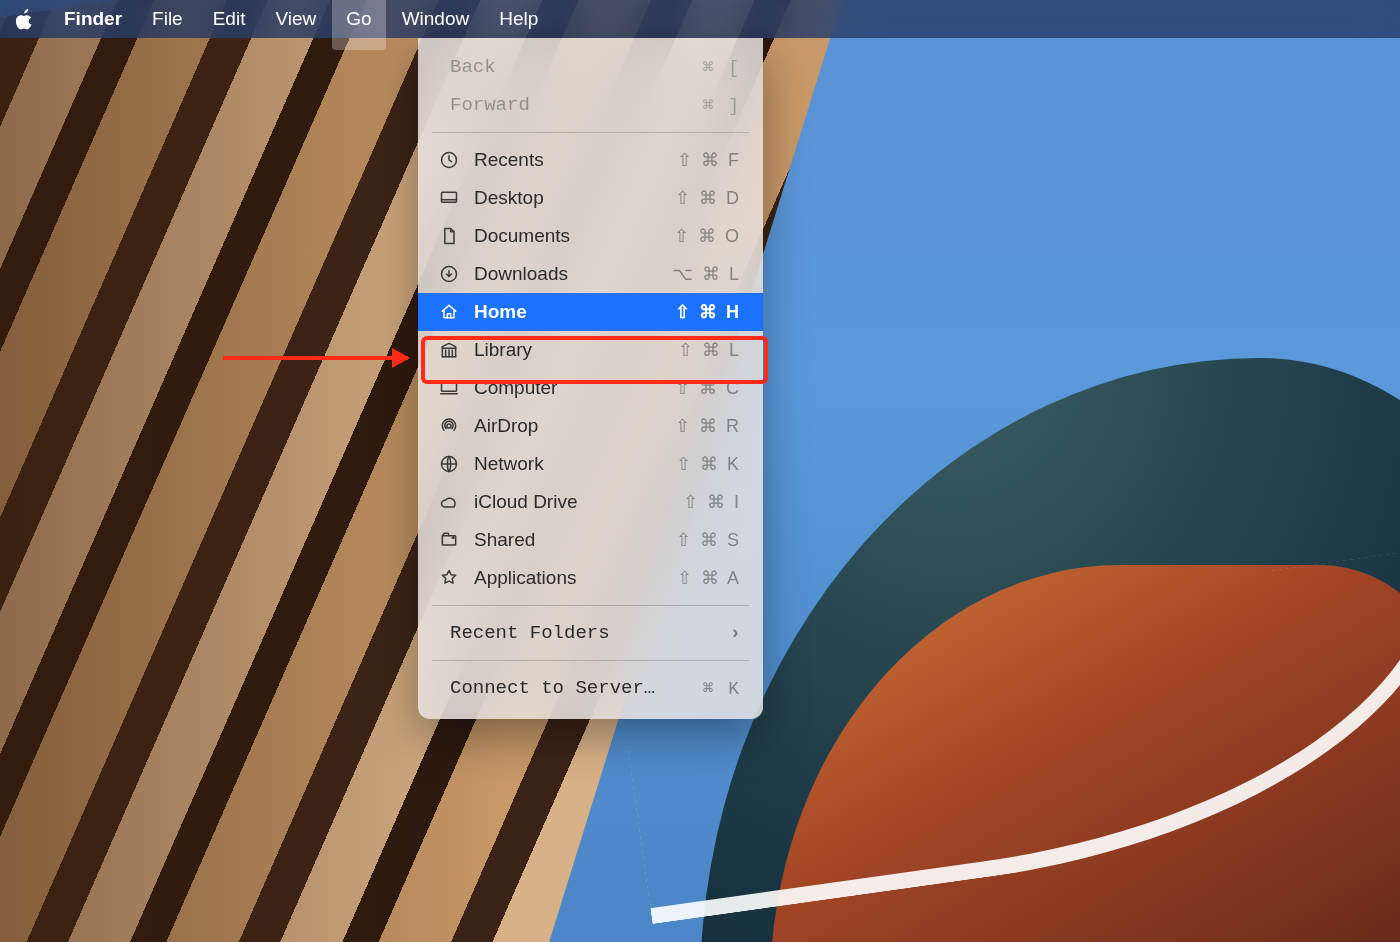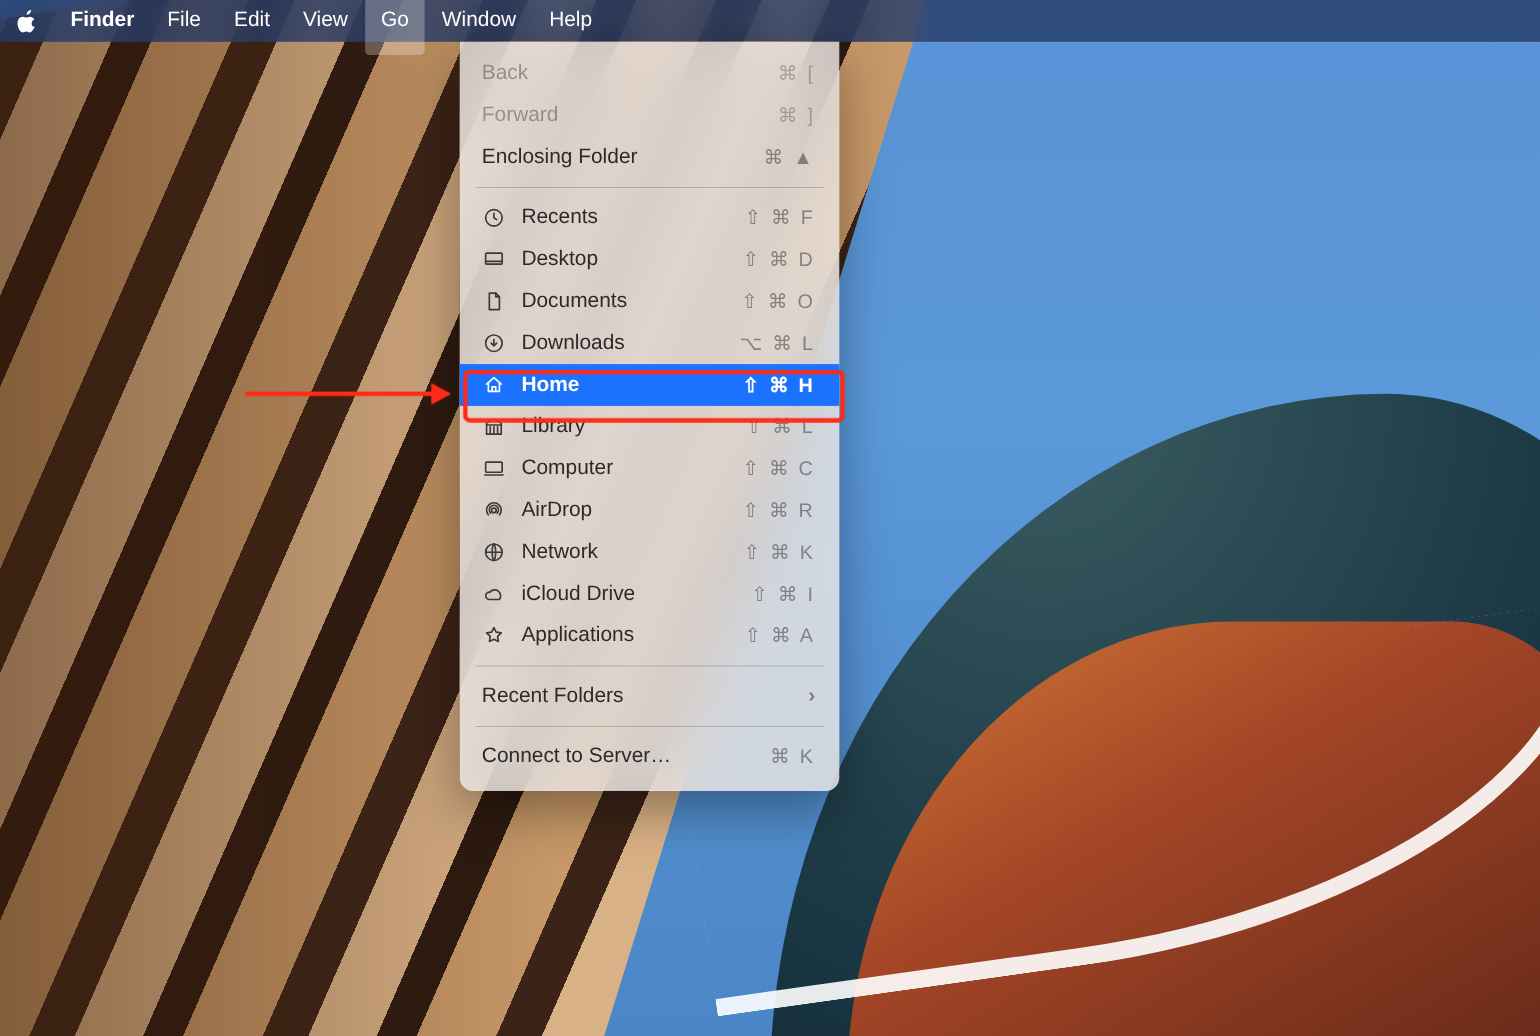--- a/index.html
+++ b/index.html
@@ -119,21 +119,21 @@
   }
   .dropdown .row {
     display: flex;
     align-items: center;
     height: 38px;
     padding: 0 22px 0 20px;
     gap: 14px;
     cursor: default;
     white-space: nowrap;
   }
-  .dropdown .row.noicon { padding-left: 20px; }
+  .dropdown .row.noicon { padding-left: 32px; font-family: Liberation Mono, monospace; }
   .dropdown .row .icon-slot {
     width: 22px;
     display: inline-flex;
     align-items: center;
     justify-content: center;
     flex: 0 0 22px;
     color: #3a3a3a;
   }
   .dropdown .row .label { flex: 1; }
   .dropdown .row .shortcut {
@@ -216,24 +216,20 @@
 
 <div class="dropdown" id="dropdown">
     <div class="row noicon disabled">
       <span class="label">Back</span>
       <span class="shortcut">⌘ [</span>
     </div>
     <div class="row noicon disabled">
       <span class="label">Forward</span>
       <span class="shortcut">⌘ ]</span>
     </div>
-    <div class="row noicon">
-      <span class="label">Enclosing Folder</span>
-      <span class="shortcut">⌘ ▲</span>
-    </div>
     <hr>
     <div class="row">
       <span class="icon-slot">
         <svg width="20" height="20" viewBox="0 0 24 24" fill="none" stroke="#3a3a3a" stroke-width="1.8" stroke-linecap="round" stroke-linejoin="round">
           <circle cx="12" cy="12" r="9"></circle>
           <path d="M12 7v5l3 2"></path>
         </svg>
       </span>
       <span class="label">Recents</span>
       <span class="shortcut">⇧ ⌘ F</span>
@@ -330,20 +326,31 @@
         <svg width="20" height="20" viewBox="0 0 24 24" fill="none" stroke="#3a3a3a" stroke-width="1.8" stroke-linecap="round" stroke-linejoin="round">
           <path d="M7 18a4 4 0 1 1 .6-7.96A5 5 0 1 1 18 18H7z"></path>
         </svg>
       </span>
       <span class="label">iCloud Drive</span>
       <span class="shortcut">⇧ ⌘ I</span>
     </div>
     <div class="row">
       <span class="icon-slot">
         <svg width="20" height="20" viewBox="0 0 24 24" fill="none" stroke="#3a3a3a" stroke-width="1.8" stroke-linecap="round" stroke-linejoin="round">
+          <rect x="4" y="7" width="16" height="11" rx="1"></rect>
+          <path d="M4 7l2-3h5l1 3"></path>
+          <circle cx="17" cy="9" r="1" fill="#3a3a3a"></circle>
+        </svg>
+      </span>
+      <span class="label">Shared</span>
+      <span class="shortcut">⇧ ⌘ S</span>
+    </div>
+    <div class="row">
+      <span class="icon-slot">
+        <svg width="20" height="20" viewBox="0 0 24 24" fill="none" stroke="#3a3a3a" stroke-width="1.8" stroke-linecap="round" stroke-linejoin="round">
           <path d="M12 3l2.5 5 5.5.8-4 3.9.9 5.5L12 15.8 7.1 18.2l.9-5.5-4-3.9 5.5-.8z"></path>
         </svg>
       </span>
       <span class="label">Applications</span>
       <span class="shortcut">⇧ ⌘ A</span>
     </div>
     <hr>
     <div class="row noicon">
       <span class="label">Recent Folders</span>
       <span class="chev">›</span>

